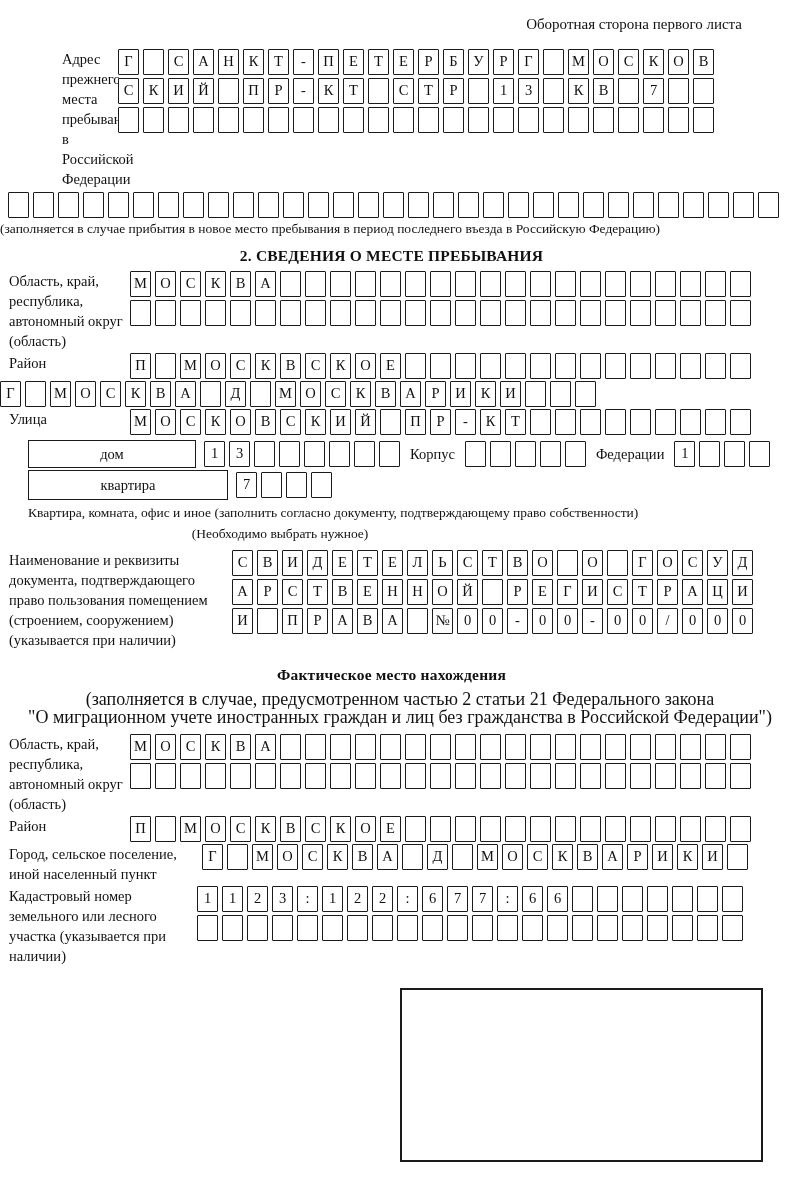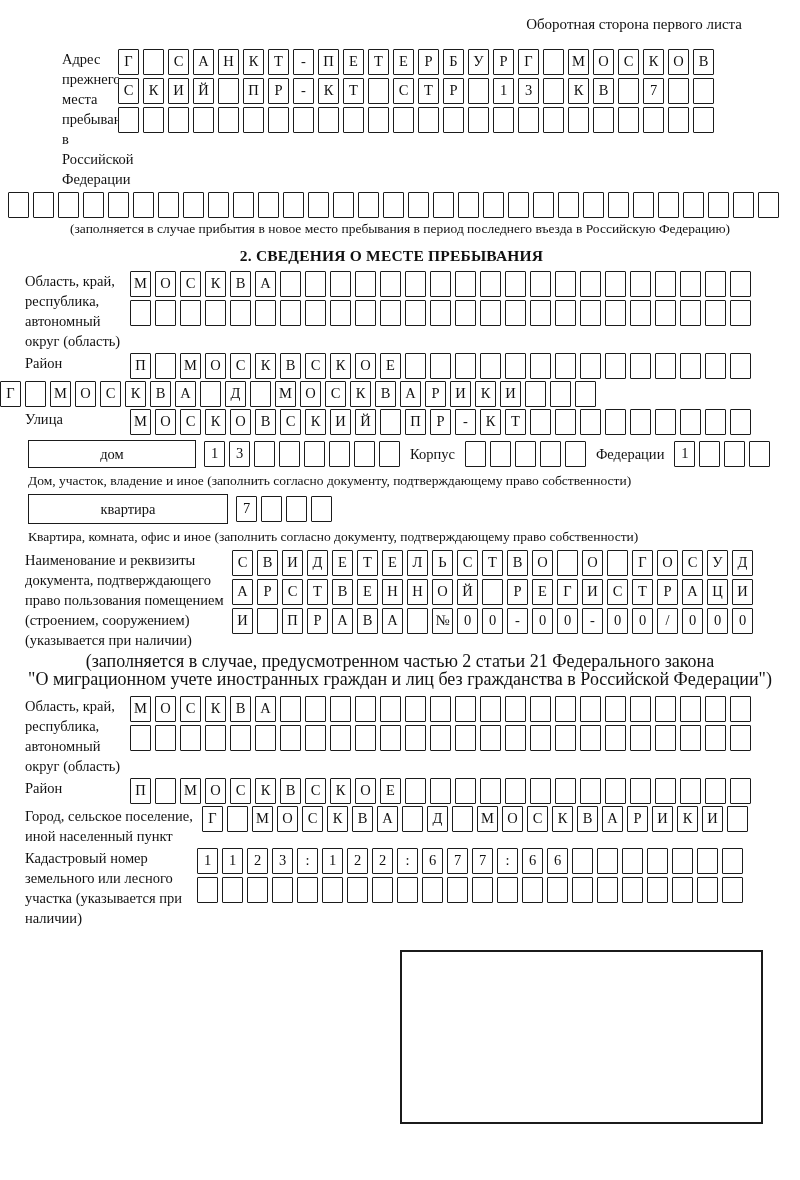--- a/index.html
+++ b/index.html
@@ -6,39 +6,39 @@
   * { box-sizing: border-box; margin: 0; padding: 0; }
   html,body { background: #ffffff; }
   body { font-family: "Liberation Serif", "DejaVu Serif", serif; color: #111; }
   .page { width: 800px; height: 1180px; margin: 0 auto; padding-top: 16px; overflow: hidden; background: #fff; }
 
   .header-note { text-align: right; padding-right: 58px; font-size: 15px; margin-bottom: 16px; }
 
   .frow { display: flex; align-items: flex-start; margin-bottom: 2px; }
   .label { font-size: 14.5px; line-height: 20px; flex: 0 0 auto; }
   .pl62 { padding-left: 62px; }
-  .pl25 { padding-left: 25px; }
+  .pl25 { padding-left: 9px; }
   .w118 { width: 118px; }
   .w130 { width: 130px; }
   .w155 { width: 155px; }
   .w202 { width: 202px; }
   .w197 { width: 197px; }
   .w232 { width: 232px; }
 
   .cellcol { display: flex; flex-direction: column; gap: 3px; }
   .cells { display: flex; gap: 4px; }
   .cell {
     width: 21px; height: 26px; flex: 0 0 auto;
     border: 1.5px solid #1b1b1b; border-radius: 1px;
     font-size: 14.5px; line-height: 23px; text-align: center; background: #fff;
   }
   .fullrow { margin-left: 8px; margin-top: 3px; }
 
   .note { font-size: 13.5px; }
-  .center { text-align: center; }
+  .center { text-align: left; }
   .mt3 { margin-top: 3px; }
 
   .sec-title { text-align: center; font-size: 15.5px; font-weight: bold; margin: 10px 17px 6px 0; letter-spacing: .2px; }
 
   .named-box {
     border: 1.6px solid #1b1b1b; height: 28px; display: flex;
     align-items: center; justify-content: center; font-size: 14.5px; background: #fff;
   }
   .house-row { display: flex; align-items: center; gap: 8px; padding-left: 28px; margin-top: 5px; }
   .inline-label { font-size: 14.5px; padding: 0 2px; }
@@ -357,33 +357,33 @@
         <span class="cell"></span>
       </div>
     <div class="inline-label">Федерации</div>
     <div class="cells">
         <span class="cell">1</span>
         <span class="cell"></span>
         <span class="cell"></span>
         <span class="cell"></span>
       </div>
   </div>
-  <div class="cap">Дом, участок, владение и иное (заполнить согласно документу, подтверждающему право собственности)</div>
 
   <div class="house-row" style="margin-top:2px">
     <div class="named-box" style="width:200px;height:30px">квартира</div>
     <div class="cells">
         <span class="cell">7</span>
         <span class="cell"></span>
         <span class="cell"></span>
         <span class="cell"></span>
       </div>
   </div>
   <div class="cap">Квартира, комната, офис и иное (заполнить согласно документу, подтверждающему право собственности)</div>
 
+  <div class="stay-note">(Необходимо выбрать нужное)</div>
 
   <div class="frow">
     <div class="label pl25 w232">Наименование и реквизиты документа, подтверждающего право пользования помещением (строением, сооружением) (указывается при наличии)</div>
     <div class="cellcol">
       <div class="cells">
           <span class="cell">С</span>
           <span class="cell">В</span>
           <span class="cell">И</span>
           <span class="cell">Д</span>
           <span class="cell">Е</span>
@@ -446,20 +446,21 @@
           <span class="cell">0</span>
           <span class="cell">0</span>
           <span class="cell">/</span>
           <span class="cell">0</span>
           <span class="cell">0</span>
           <span class="cell">0</span>
         </div>
     </div>
   </div>
 
+  <div class="sec-title" style="margin-top:16px">Фактическое место нахождения</div>
   <div class="fact-note">(заполняется в случае, предусмотренном частью 2 статьи 21 Федерального закона</div>
   <div class="fact-note" style="margin-bottom:8px">"О миграционном учете иностранных граждан и лиц без гражданства в Российской Федерации")</div>
 
   <div class="frow">
     <div class="label pl25 w130">Область, край, республика, автономный округ (область)</div>
     <div class="cellcol">
       <div class="cells">
           <span class="cell">М</span>
           <span class="cell">О</span>
           <span class="cell">С</span>

